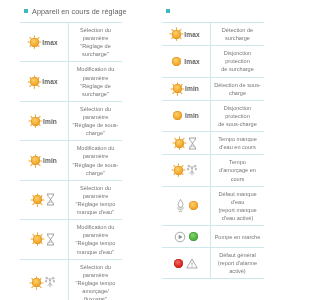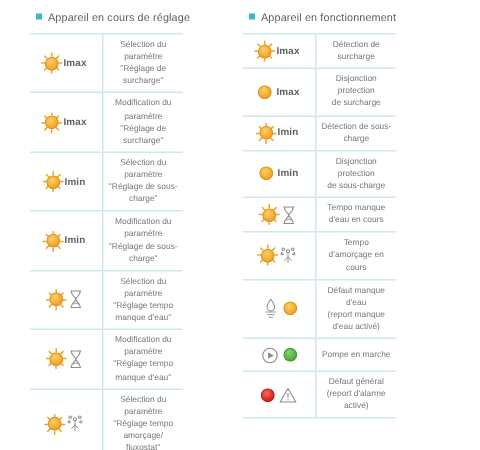--- a/index.html
+++ b/index.html
@@ -431,21 +431,20 @@
                 <span>avancés"</span>
               </div>
             </div>
           </div>
         </div>
     </div>
 
     <div class="column">
       <div class="col-head">
         <span class="head-bullet"></span>
-        <span class="head-label">Appareil en fonctionnement</span>
       </div>
       <div class="rows" id="rows-1">
           <div class="row">
             <div class="cell-icons">
               <span class="led blink">
                 <span class="rays">
                   <i style="transform: rotate(0deg);"></i>
                   <i style="transform: rotate(45deg);"></i>
                   <i style="transform: rotate(90deg);"></i>
                   <i style="transform: rotate(135deg);"></i>

